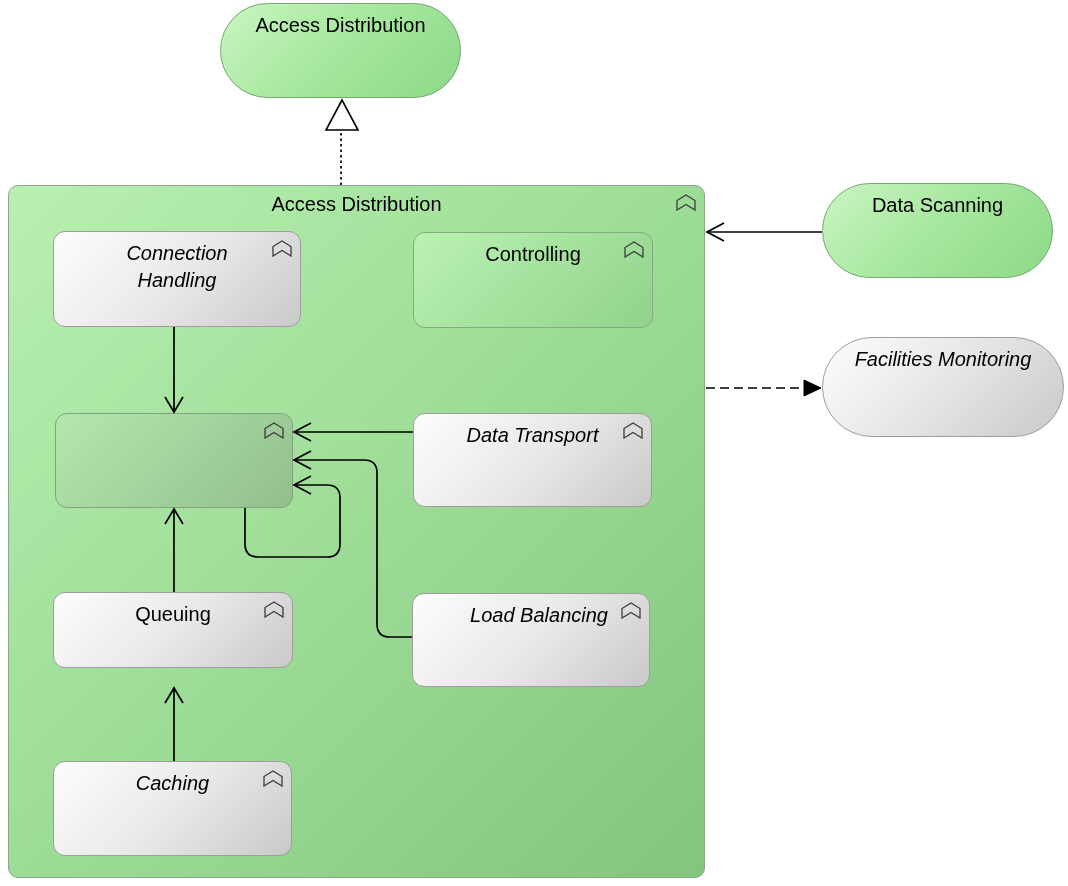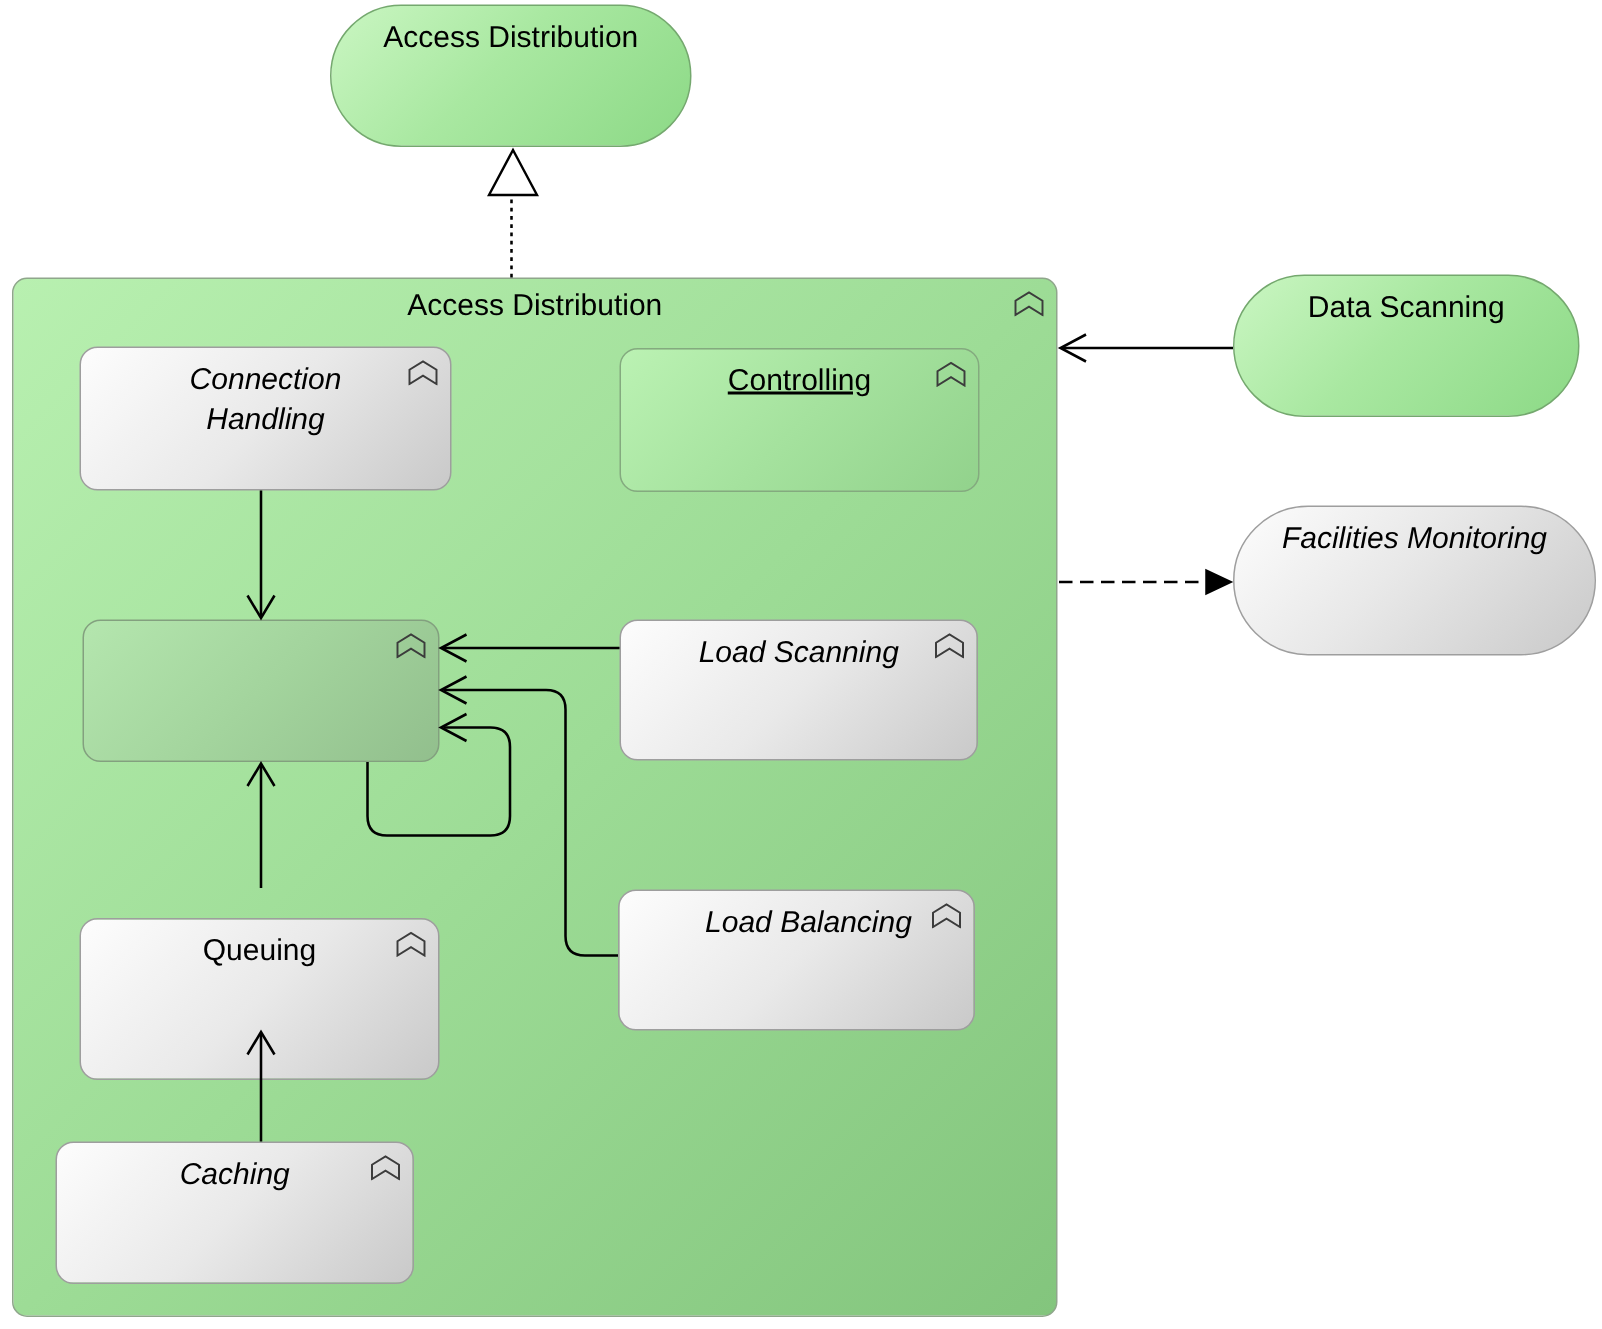--- a/index.html
+++ b/index.html
@@ -33,21 +33,20 @@
   }
   .container-node{
     background:linear-gradient(135deg,#b8f0b0 0%,#9ddc96 50%,#83c57d 100%);
     border:1.5px solid #8fa68b;
     border-radius:10px;
   }
   .green-box{
     background:linear-gradient(135deg,#bbf2b3 0%,#a5e29e 50%,#92d28c 100%);
     border:1.5px solid #84aa7f;
     border-radius:12px;
-    text-decoration:underline;
   }
   .muted-green-box{
     background:linear-gradient(135deg,#b4e6ae 0%,#a3d49d 50%,#92bf8d 100%);
     border:1.5px solid #83a07f;
     border-radius:12px;
   }
   .gray-box{
     background:linear-gradient(135deg,#fdfdfd 0%,#e9e9e9 50%,#c9c9c9 100%);
     border:1.5px solid #9e9e9e;
     border-radius:12px;
@@ -101,47 +100,47 @@
 
   <div class="node muted-green-box" style="left:55px;top:413px;width:238px;height:95px;">
     <span class="icon">
       <svg width="20" height="17" viewBox="0 0 20 17">
         <path d="M1,16 L1,6.5 L10,1 L19,6.5 L19,16 L10,10.5 Z" fill="none" stroke="#3c3c3c" stroke-width="1.3"></path>
       </svg>
     </span>
   </div>
 
   <div class="node gray-box italic" style="left:413px;top:413px;width:239px;height:94px;">
-    <div class="label">Load Scanning</div>
-    <span class="icon">
-      <svg width="20" height="17" viewBox="0 0 20 17">
-        <path d="M1,16 L1,6.5 L10,1 L19,6.5 L19,16 L10,10.5 Z" fill="none" stroke="#3c3c3c" stroke-width="1.3"></path>
-      </svg>
-    </span>
-  </div>
-
-  <div class="node gray-box" style="left:53px;top:612px;width:240px;height:108px;">
+    <div class="label">Data Transport</div>
+    <span class="icon">
+      <svg width="20" height="17" viewBox="0 0 20 17">
+        <path d="M1,16 L1,6.5 L10,1 L19,6.5 L19,16 L10,10.5 Z" fill="none" stroke="#3c3c3c" stroke-width="1.3"></path>
+      </svg>
+    </span>
+  </div>
+
+  <div class="node gray-box" style="left:53px;top:592px;width:240px;height:76px;">
     <div class="label">Queuing</div>
     <span class="icon">
       <svg width="20" height="17" viewBox="0 0 20 17">
         <path d="M1,16 L1,6.5 L10,1 L19,6.5 L19,16 L10,10.5 Z" fill="none" stroke="#3c3c3c" stroke-width="1.3"></path>
       </svg>
     </span>
   </div>
 
   <div class="node gray-box italic" style="left:412px;top:593px;width:238px;height:94px;padding-left:16px;">
     <div class="label">Load Balancing</div>
     <span class="icon">
       <svg width="20" height="17" viewBox="0 0 20 17">
         <path d="M1,16 L1,6.5 L10,1 L19,6.5 L19,16 L10,10.5 Z" fill="none" stroke="#3c3c3c" stroke-width="1.3"></path>
       </svg>
     </span>
   </div>
 
-  <div class="node gray-box italic" style="left:37px;top:761px;width:239px;height:95px;">
+  <div class="node gray-box italic" style="left:53px;top:761px;width:239px;height:95px;">
     <div class="label">Caching</div>
     <span class="icon">
       <svg width="20" height="17" viewBox="0 0 20 17">
         <path d="M1,16 L1,6.5 L10,1 L19,6.5 L19,16 L10,10.5 Z" fill="none" stroke="#3c3c3c" stroke-width="1.3"></path>
       </svg>
     </span>
   </div>
 
   <div class="node green-pill" style="left:822px;top:183px;width:231px;height:95px;">
     <div class="label">Data Scanning</div>

